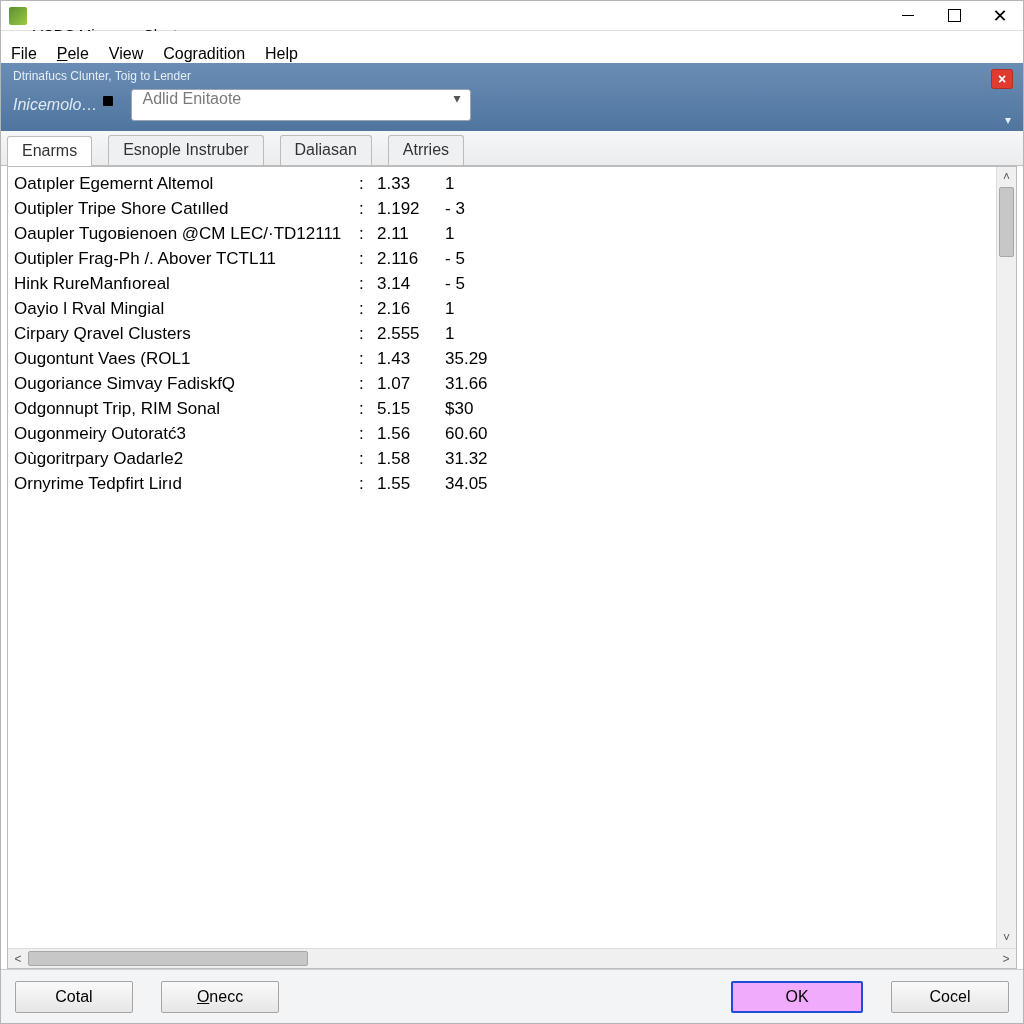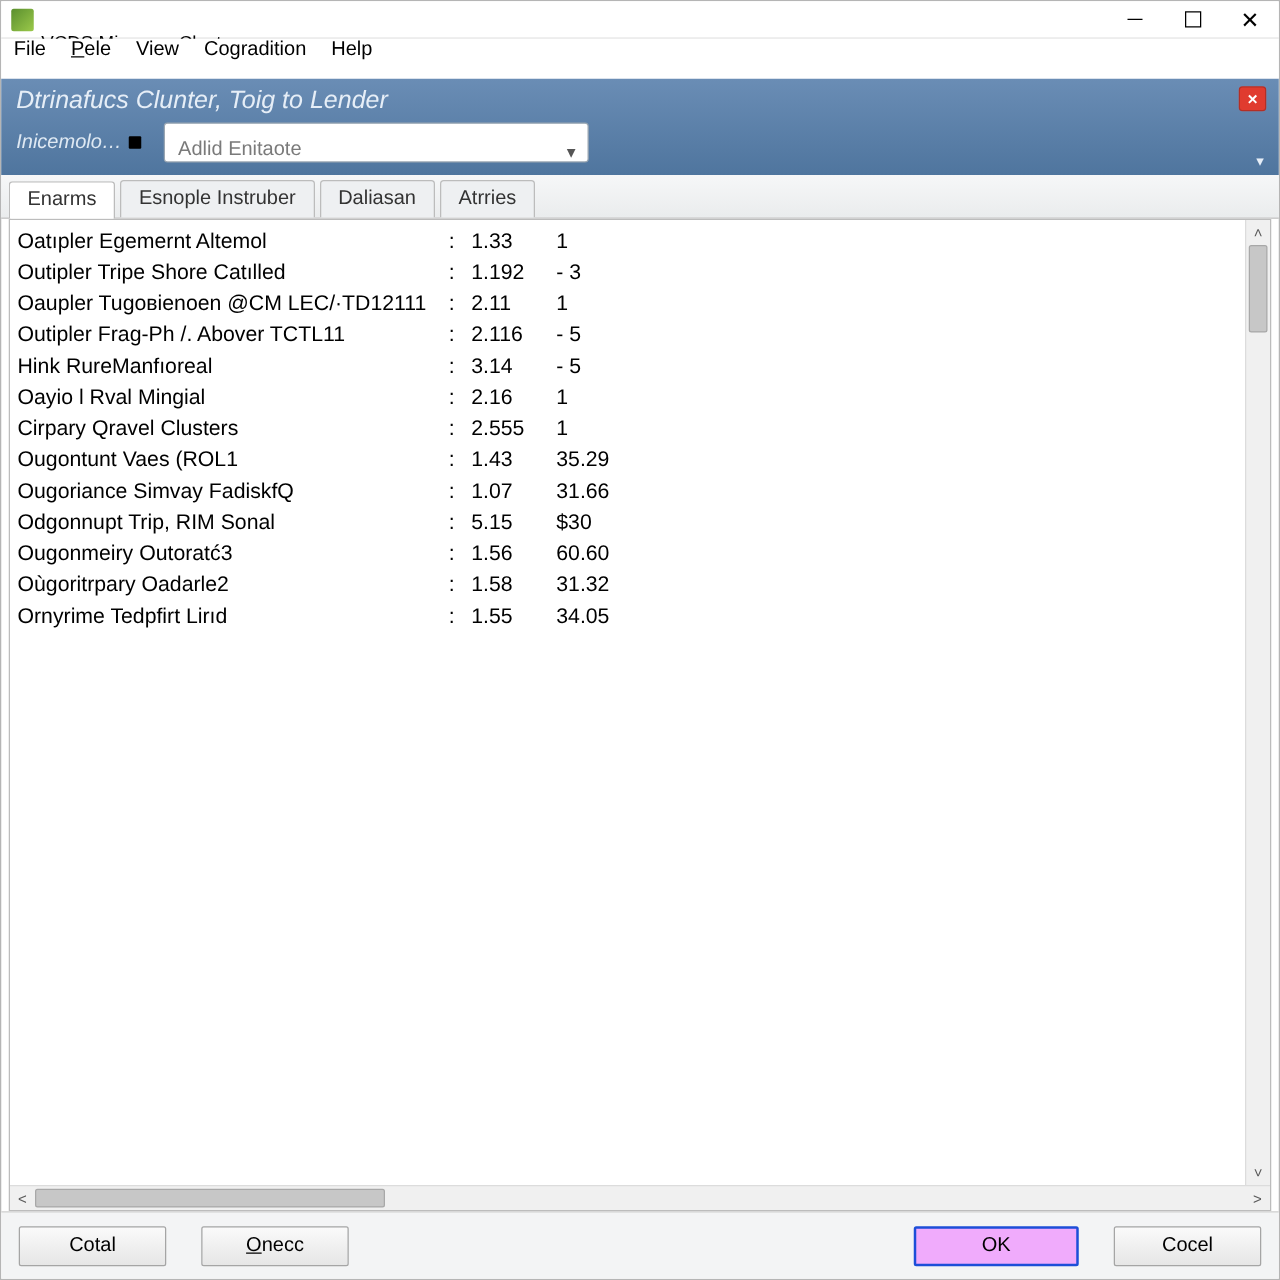--- a/index.html
+++ b/index.html
@@ -10,37 +10,37 @@
   .titlebar { height: 30px; display: flex; align-items: center; background: #fff; border-bottom: 1px solid #e0e0e0; }
   .titlebar .icon { width: 18px; height: 18px; margin: 0 6px 0 8px; background: linear-gradient(135deg,#5a8f2e,#9bc94a); border-radius: 2px; }
   .titlebar .title { font-size: 15px; flex: 0 0 auto; margin-top: 37px; }
   .titlebar .spacer { flex: 1; }
   .winbtn { width: 46px; height: 30px; display: flex; align-items: center; justify-content: center; font-size: 14px; }
   .winbtn.min::before { content:""; display:block; width:12px; height:1.5px; background:#000; }
   .winbtn.max::before { content:""; display:block; width:11px; height:11px; border:1.5px solid #000; }
   .winbtn.close { font-size: 18px; }
 
   
-  .menubar { height: 32px; display: flex; align-items: flex-start; gap: 20px; padding: 0 10px; font-size: 16px; background:#fff; }
+  .menubar { height: 32px; display: flex; align-items: flex-end; gap: 20px; padding: 0 10px; font-size: 16px; background:#fff; }
   .menubar .menuitem u { text-decoration: underline; }
 
   
   .blueheader { background: linear-gradient(#6a8db5,#4f759e); color: #fff; padding: 6px 12px 10px 12px; position: relative; }
-  .blueheader .line1 { font-size: 20px; margin-bottom: 6px; color:#e6eef7;font-style:italic; }
+  .blueheader .line1 { font-size: 12px; margin-bottom: 6px; color:#e6eef7; }
   .blueheader .line2row { display:flex; align-items:center; gap: 18px; }
-  .blueheader .line2 { font-size: 16px; font-style: italic; color:#dfe9f3; display:flex; align-items:center; gap:6px;}
+  .blueheader .line2 { font-size: 16px; font-style: italic; color:#dfe9f3; display:flex; align-items:flex-start; gap:6px;}
   .blueheader .mini-icon { width:10px; height:10px; background:#000; border-radius:1px; display:inline-block;}
   .blueheader .closebadge { position:absolute; top:6px; right:10px; width:22px; height:20px; background:#e03b2f; color:#fff; display:flex; align-items:center; justify-content:center; border-radius:3px; font-size:14px; font-weight:bold; box-shadow: inset 0 0 0 1px rgba(0,0,0,.2);}
   .blueheader .overflow { position:absolute; bottom:4px; right:12px; color:#e6eef7; font-size:12px;}
-  .combo { flex: 0 0 340px; height:32px; background:#fff; border:1px solid #9aa6b2; border-radius:3px; display:flex; align-items:flex-end; padding:0 10px; color:#7a7a7a; font-size:16px; position:relative;}
+  .combo { flex: 0 0 340px; height:32px; background:#fff; border:1px solid #9aa6b2; border-radius:3px; display:flex; align-items:flex-start; padding:0 10px; color:#7a7a7a; font-size:16px; position:relative;}
   .combo .chevron { position:absolute; right:10px; color:#555; font-size:14px;}
 
   
   .tabstrip { display:flex; border-bottom:1px solid #bcbcbc; background: linear-gradient(#f6f7f8,#eaeced); padding: 4px 6px 0 6px; }
-  .tab { padding: 5px 14px 6px; border:1px solid #bcbcbc; border-bottom:none; margin-right:4px; background:#eef0f2; font-size:16px; border-radius:3px 3px 0 0; color:#333;}
+  .tab { padding: 5px 14px 6px; border:1px solid #bcbcbc; border-bottom:none; margin-right:16px; background:#eef0f2; font-size:16px; border-radius:3px 3px 0 0; color:#333;}
   .tab.active { background:#fff; position:relative; top:1px; }
 
   
   .content-wrap { flex:1; display:flex; flex-direction:column; border:1px solid #bcbcbc; margin:0 6px 0 6px; background:#fff;}
   .scrollarea { flex:1; display:flex; overflow:hidden; }
   .listpane { flex:1; padding:4px 6px; font-size:17px; line-height:25px; color:#000; overflow:hidden;}
   .row { display:flex; white-space:pre; }
   .row .lbl { width:345px; overflow:hidden; text-overflow: clip;}
   .row .colon { width:18px; text-align:left;}
   .row .v1 { width:68px; }

